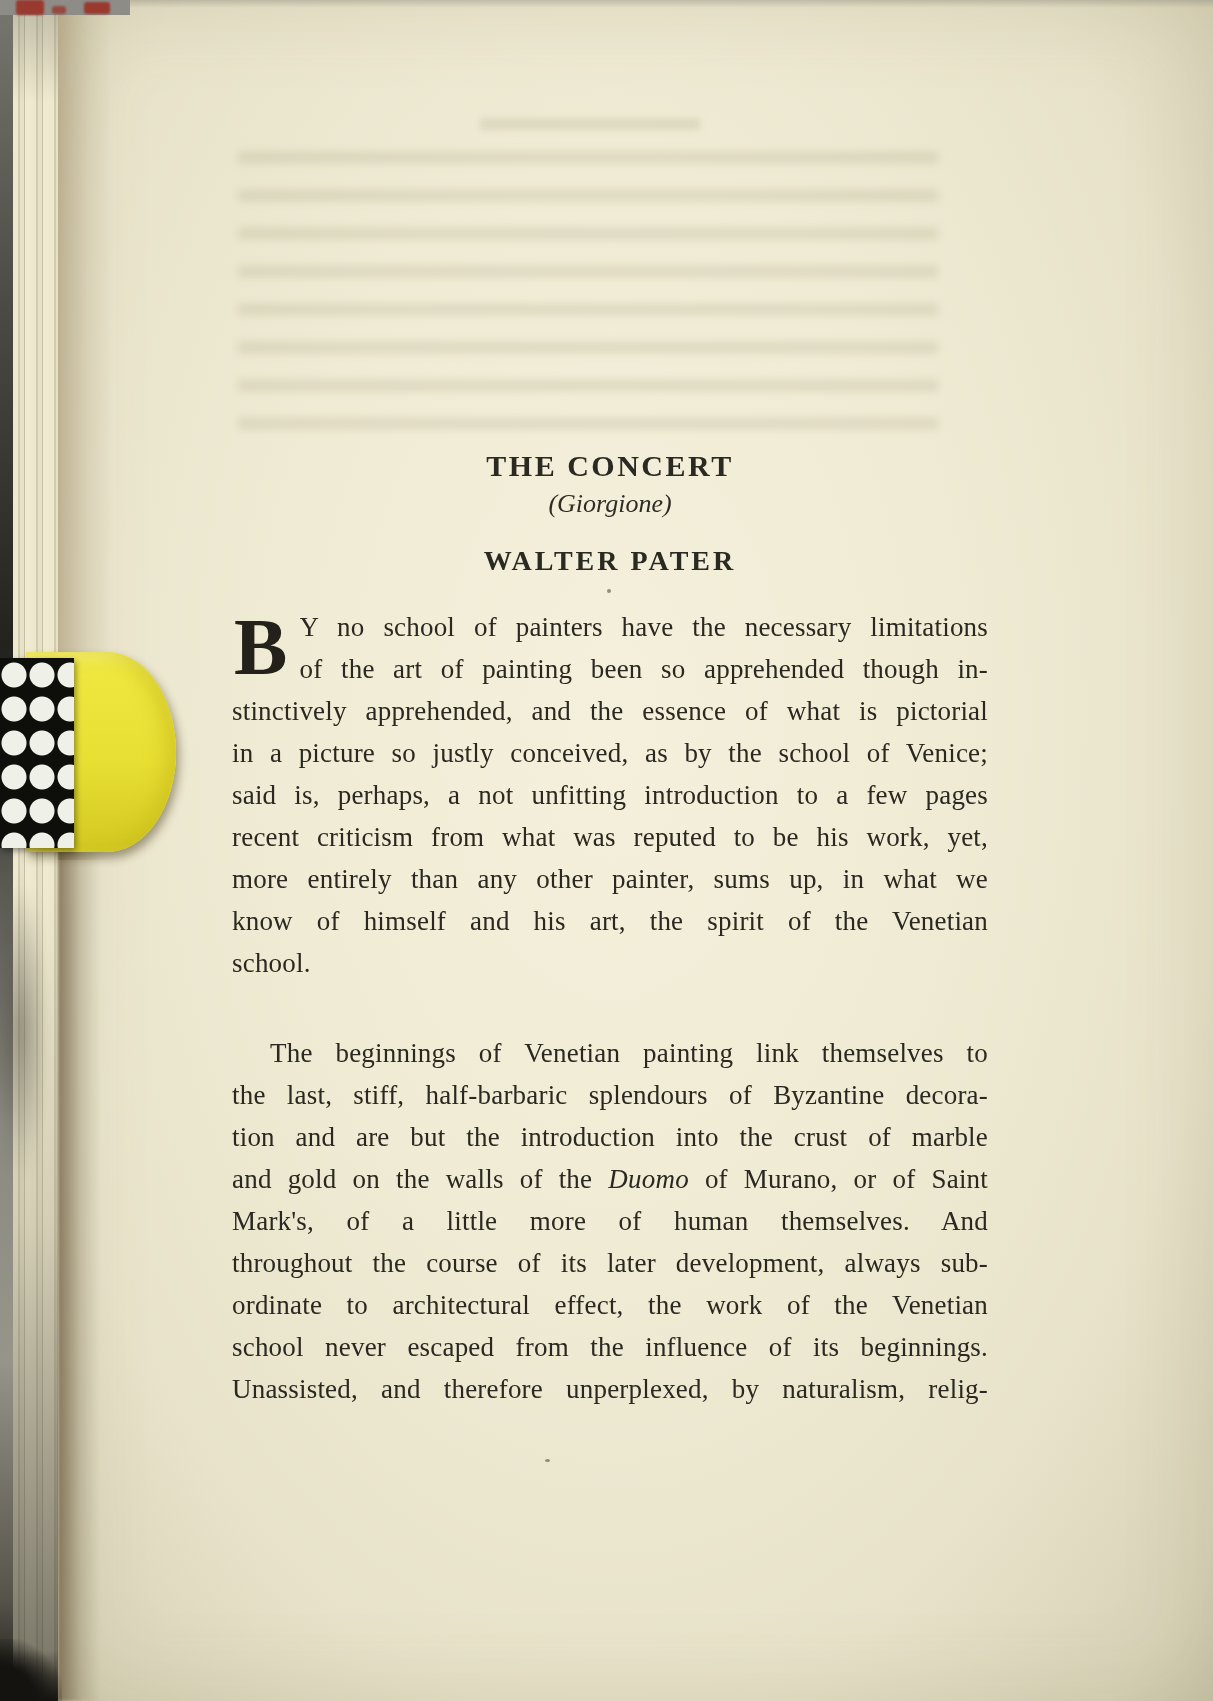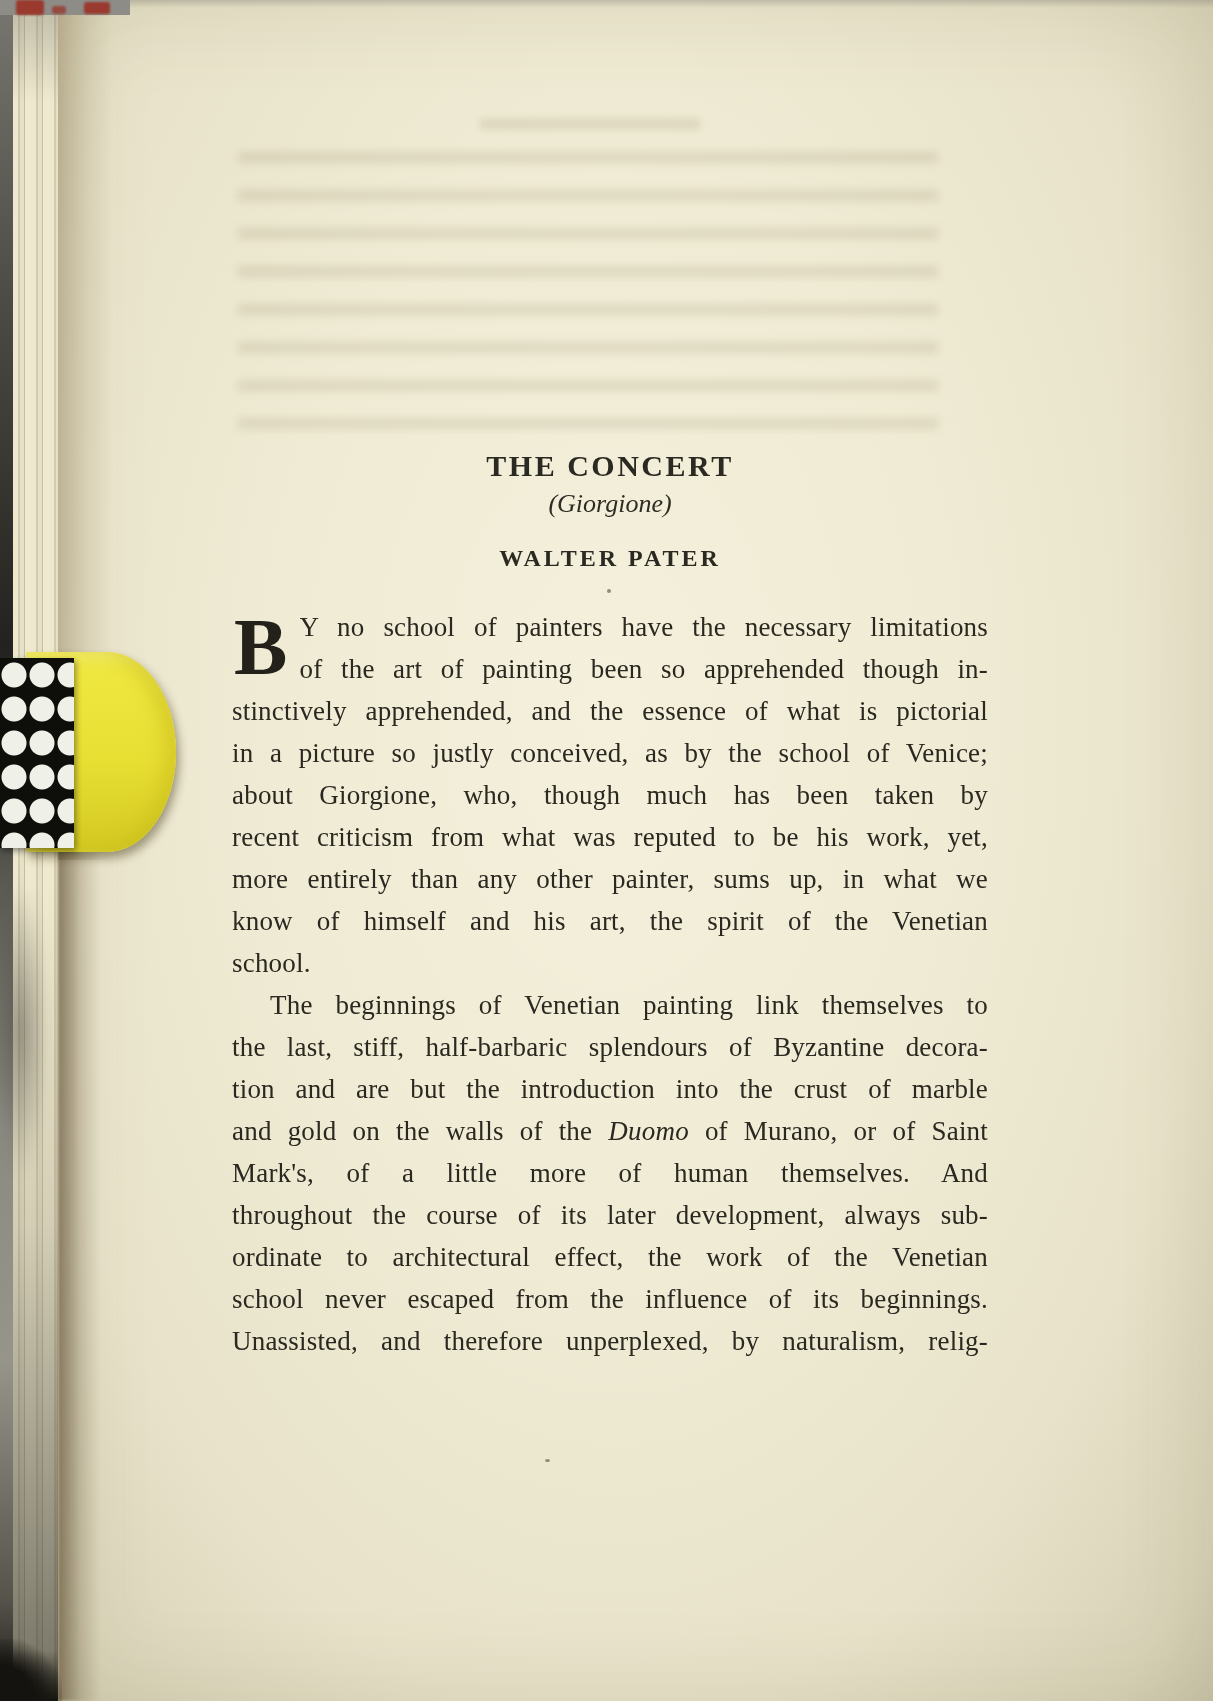--- a/index.html
+++ b/index.html
@@ -47,28 +47,28 @@
         box-shadow:3px 6px 10px rgba(60,52,18,.45), inset -12px 0 18px rgba(200,185,25,.55), inset 8px 6px 14px rgba(255,252,170,.6);}
   .bm-dots{position:absolute;left:0;top:8px;width:74px;height:190px;background-color:#0e0e0a;
         background-image:radial-gradient(circle,#eff0e8 12px,rgba(239,240,232,0) 13px);
         background-size:28px 34px;background-position:0 0;
         box-shadow:2px 3px 6px rgba(0,0,0,.4);}
 
   
   .heading{position:absolute;left:232px;top:448px;width:756px;text-align:center;color:#2b2a22;}
   .title{font-size:30px;font-weight:700;letter-spacing:2.5px;line-height:35px;}
   .subtitle{font-size:26px;font-style:italic;line-height:30px;margin-top:6px;color:#2e2c24;}
-  .author{font-size:24px;font-weight:700;letter-spacing:3px;margin-top:26px;color:#2b2a22;}
+  .author{font-size:28px;font-weight:700;letter-spacing:3px;margin-top:26px;color:#2b2a22;}
 
   .body-text{position:absolute;left:232px;top:606px;width:756px;
         font-size:27px;color:#2a2820;letter-spacing:.2px;}
   .para{margin:0;}
   .line{height:42px;line-height:42px;text-align:justify;text-align-last:justify;overflow:hidden;}
   .line.end{text-align-last:left;}
-  .line.indent{text-indent:38px;}
+  .line.indent{text-indent:38px;margin-top:48px;}
   .it{font-style:italic;}
   .dropcap{float:left;font-size:80px;line-height:70px;height:76px;padding:6px 12px 0 2px;
         font-weight:600;color:#23211a;}
 
   .speck{position:absolute;background:#6b6450;border-radius:50%;opacity:.7;}
   .speck1{left:607px;top:589px;width:4px;height:4px;}
   .speck2{left:545px;top:1459px;width:5px;height:3px;}
 </style>
 </head>
 <body>
@@ -92,21 +92,21 @@
     <div class="author">WALTER PATER</div>
   </header>
 
   <div class="body-text">
       <div class="para">
         <span class="dropcap">B</span>
         <div class="line"><span>Y no school of painters have the necessary limitations</span></div>
         <div class="line"><span>of the art of painting been so apprehended though in-</span></div>
         <div class="line"><span>stinctively apprehended, and the essence of what is pictorial</span></div>
         <div class="line"><span>in a picture so justly conceived, as by the school of Venice;</span></div>
-        <div class="line"><span>about Giorgione, who, though much has been taken by</span></div>
+        <div class="line"><span>said is, perhaps, a not unfitting introduction to a few pages</span></div>
         <div class="line"><span>recent criticism from what was reputed to be his work, yet,</span></div>
         <div class="line"><span>more entirely than any other painter, sums up, in what we</span></div>
         <div class="line"><span>know of himself and his art, the spirit of the Venetian</span></div>
         <div class="line end"><span>school.</span></div>
       </div>
       <div class="para">
         <div class="line indent"><span>The beginnings of Venetian painting link themselves to</span></div>
         <div class="line"><span>the last, stiff, half-barbaric splendours of Byzantine decora-</span></div>
         <div class="line"><span>tion and are but the introduction into the crust of marble</span></div>
         <div class="line"><span>and gold on the walls of the </span><span class="it">Duomo</span><span> of Murano, or of Saint</span></div>

